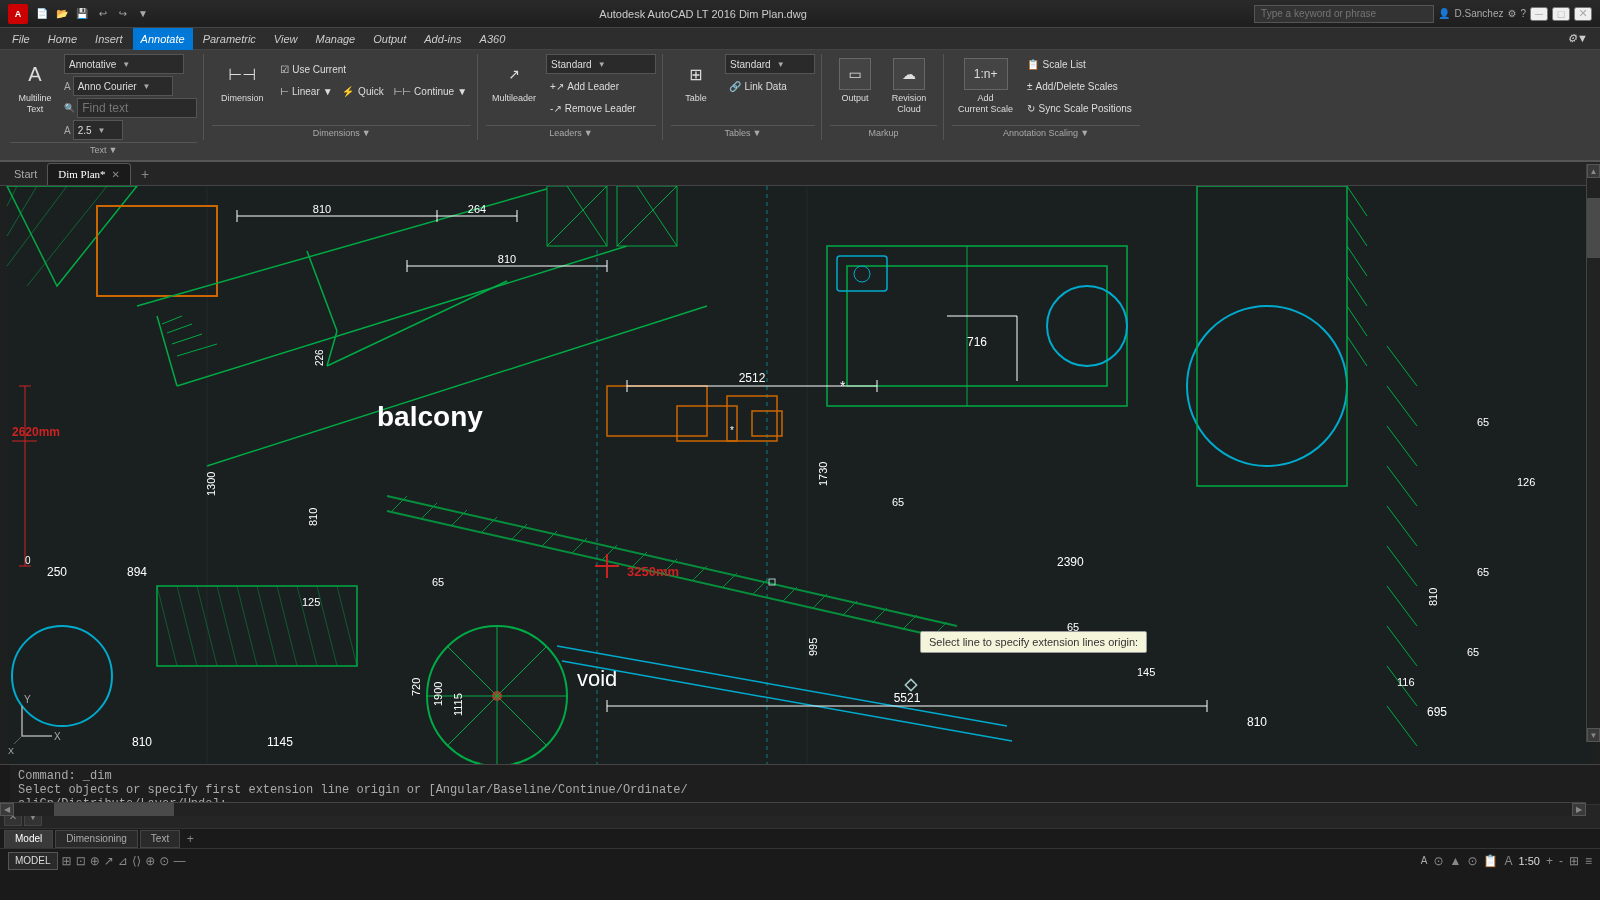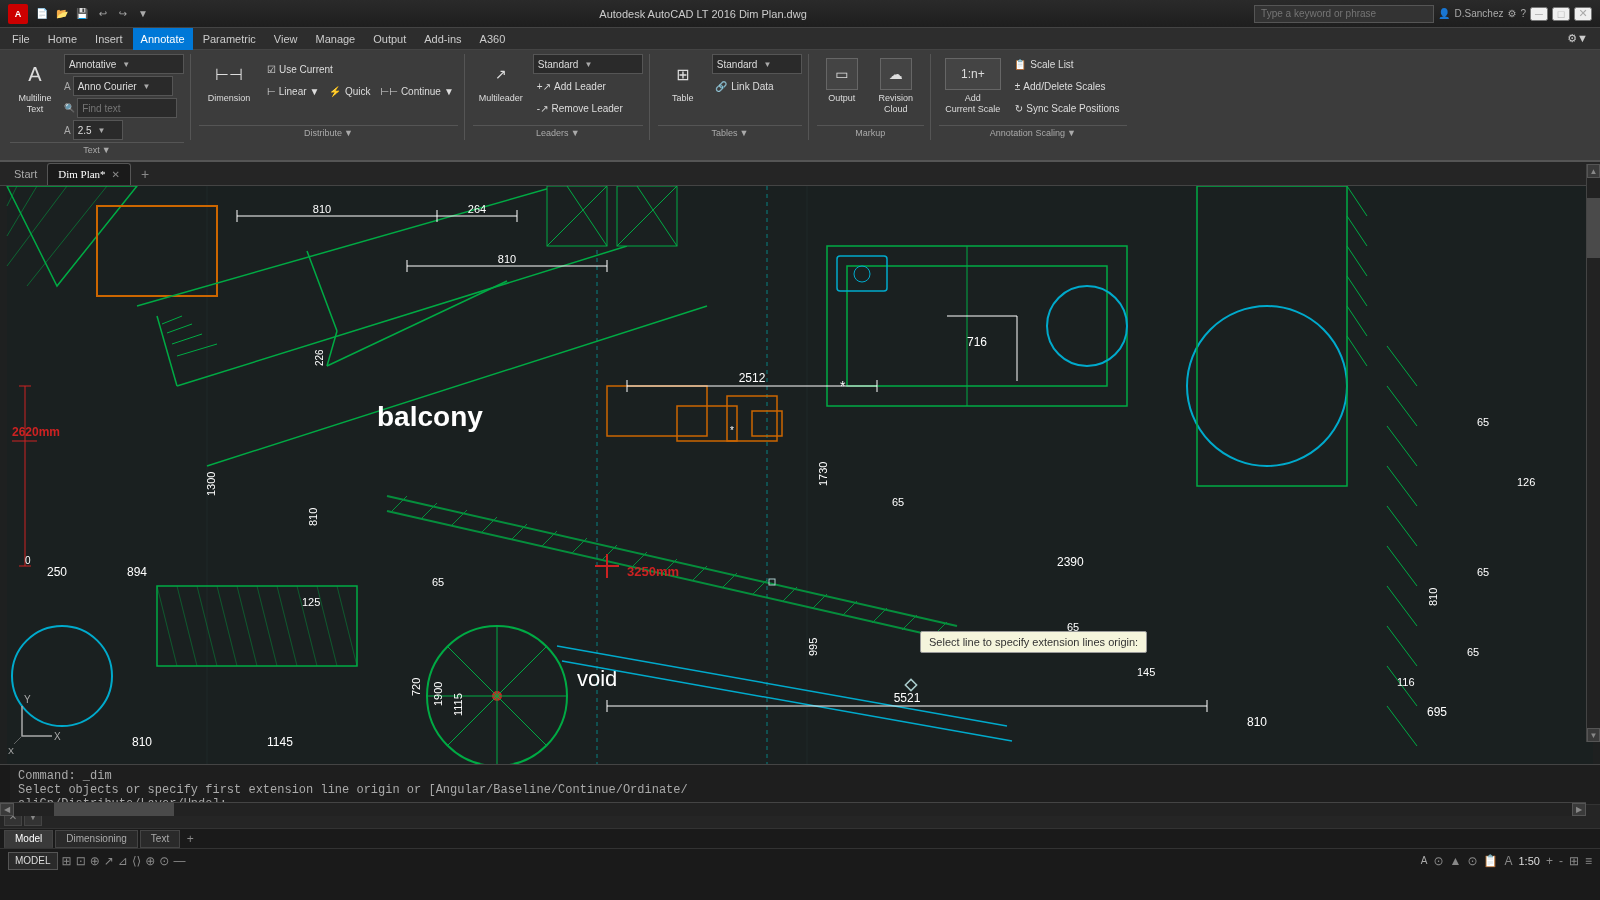--- a/index.html
+++ b/index.html
@@ -19,21 +19,21 @@
     .search-box-title { background: #333; border: 1px solid #555; color: #aaa; padding: 2px 6px; width: 180px; font-size: 10px; height: 18px; }
     .user-area { display: flex; align-items: center; gap: 4px; color: #aaa; font-size: 10px; }
     .quick-access { display: flex; gap: 2px; }
     .qa-btn { width: 18px; height: 18px; background: none; border: none; color: #aaa; cursor: pointer; font-size: 10px; display: flex; align-items: center; justify-content: center; }
 
     
     #menubar {
       height: 22px; background: #2d2d2d; display: flex; align-items: center;
       padding: 0 4px; border-bottom: 1px solid #444; gap: 2px;
     }
-    .menu-item { padding: 2px 8px; cursor: pointer; font-size: 11px; color: #ccc; height: 22px; display: flex; align-items: center; }
+    .menu-item { padding: 2px 8px; cursor: pointer; font-size: 11px; color: #ccc; height: 22px; display: flex; align-items: center; font-style: italic; }
     .menu-item.active { background: #0078d7; color: #fff; }
 
     
     #ribbon {
       height: 112px; background: #3c3c3c; border-bottom: 2px solid #555; display: flex; flex-direction: column;
     }
     #ribbon-content { height: 90px; display: flex; align-items: stretch; padding: 4px 4px 0; gap: 2px; }
     .ribbon-group { display: flex; flex-direction: column; align-items: stretch; border-right: 1px solid #555; padding: 0 6px; min-width: fit-content; }
     .ribbon-group-content { display: flex; align-items: flex-start; gap: 4px; flex: 1; padding-bottom: 2px; }
     .ribbon-group-label { text-align: center; font-size: 9px; color: #aaa; padding: 2px 0; border-top: 1px solid #555; cursor: pointer; display: flex; align-items: center; justify-content: center; gap: 2px; }
@@ -170,21 +170,21 @@
             </div>
             <div style="display:flex; gap:2px; align-items:center;">
               <span style="font-size:10px; color:#aaa;">A</span>
               <div class="ribbon-dropdown" style="width:100px; font-size:10px">
                 <span>Anno Courier</span>
                 <span class="arrow">▼</span>
               </div>
             </div>
             <div style="display:flex; gap:2px; align-items:center;">
               <span style="font-size:9px; color:#aaa;">🔍</span>
-              <input class="ribbon-input" type="text" style="width: 100px; font-size: 10px;" placeholder="Find text">
+              <input class="ribbon-input" type="text" style="width: 120px; font-size: 12px;" placeholder="Find text">
             </div>
             <div style="display:flex; gap:2px; align-items:center;">
               <span style="font-size:10px; color:#aaa;">A</span>
               <div class="ribbon-dropdown" style="width:50px">
                 <span>2.5</span>
                 <span class="arrow">▼</span>
               </div>
             </div>
           </div>
         </div>
@@ -220,21 +220,21 @@
               <div class="ribbon-btn-small">
                 <span>⊢⊢</span>
                 <span>Continue</span>
                 <span>▼</span>
               </div>
             </div>
           </div>
         </div>
       </div>
       <div class="ribbon-group-label">
-        <span>Distribute</span>
+        <span>Dimensions</span>
         <span>▼</span>
       </div>
     </div>
 
     <div class="ribbon-group" style="min-width:160px">
       <div class="ribbon-group-content" style="flex-direction:column; gap:2px;">
         <div style="display:flex; gap:4px; align-items:flex-start;">
           <div class="ribbon-btn-large">
             <div class="icon" style="font-size:14px;">↗</div>
             <div class="label">Multileader</div>
@@ -299,21 +299,21 @@
       </div>
       <div class="ribbon-group-label">
         <span>Markup</span>
       </div>
     </div>
 
     <div class="ribbon-group" style="min-width:200px; border-right:none;">
       <div class="ribbon-group-content" style="flex-direction:column; gap:2px;">
         <div style="display:flex; gap:4px; align-items:flex-start;">
           <div class="ribbon-btn-large">
-            <div class="icon" style="font-size:12px; width:56px; height:32px; background:#444; border:1px solid #666; display:flex; align-items:center; justify-content:center;">1:n+</div>
+            <div class="icon" style="font-size:12px; width:44px; height:32px; background:#444; border:1px solid #666; display:flex; align-items:center; justify-content:center;">1:n+</div>
             <div class="label">Add<br>Current Scale</div>
           </div>
           <div style="display:flex; flex-direction:column; gap:2px;">
             <div class="ribbon-btn-small">
               <span>📋</span>
               <span>Scale List</span>
             </div>
             <div class="ribbon-btn-small">
               <span>±</span>
               <span>Add/Delete Scales</span>

